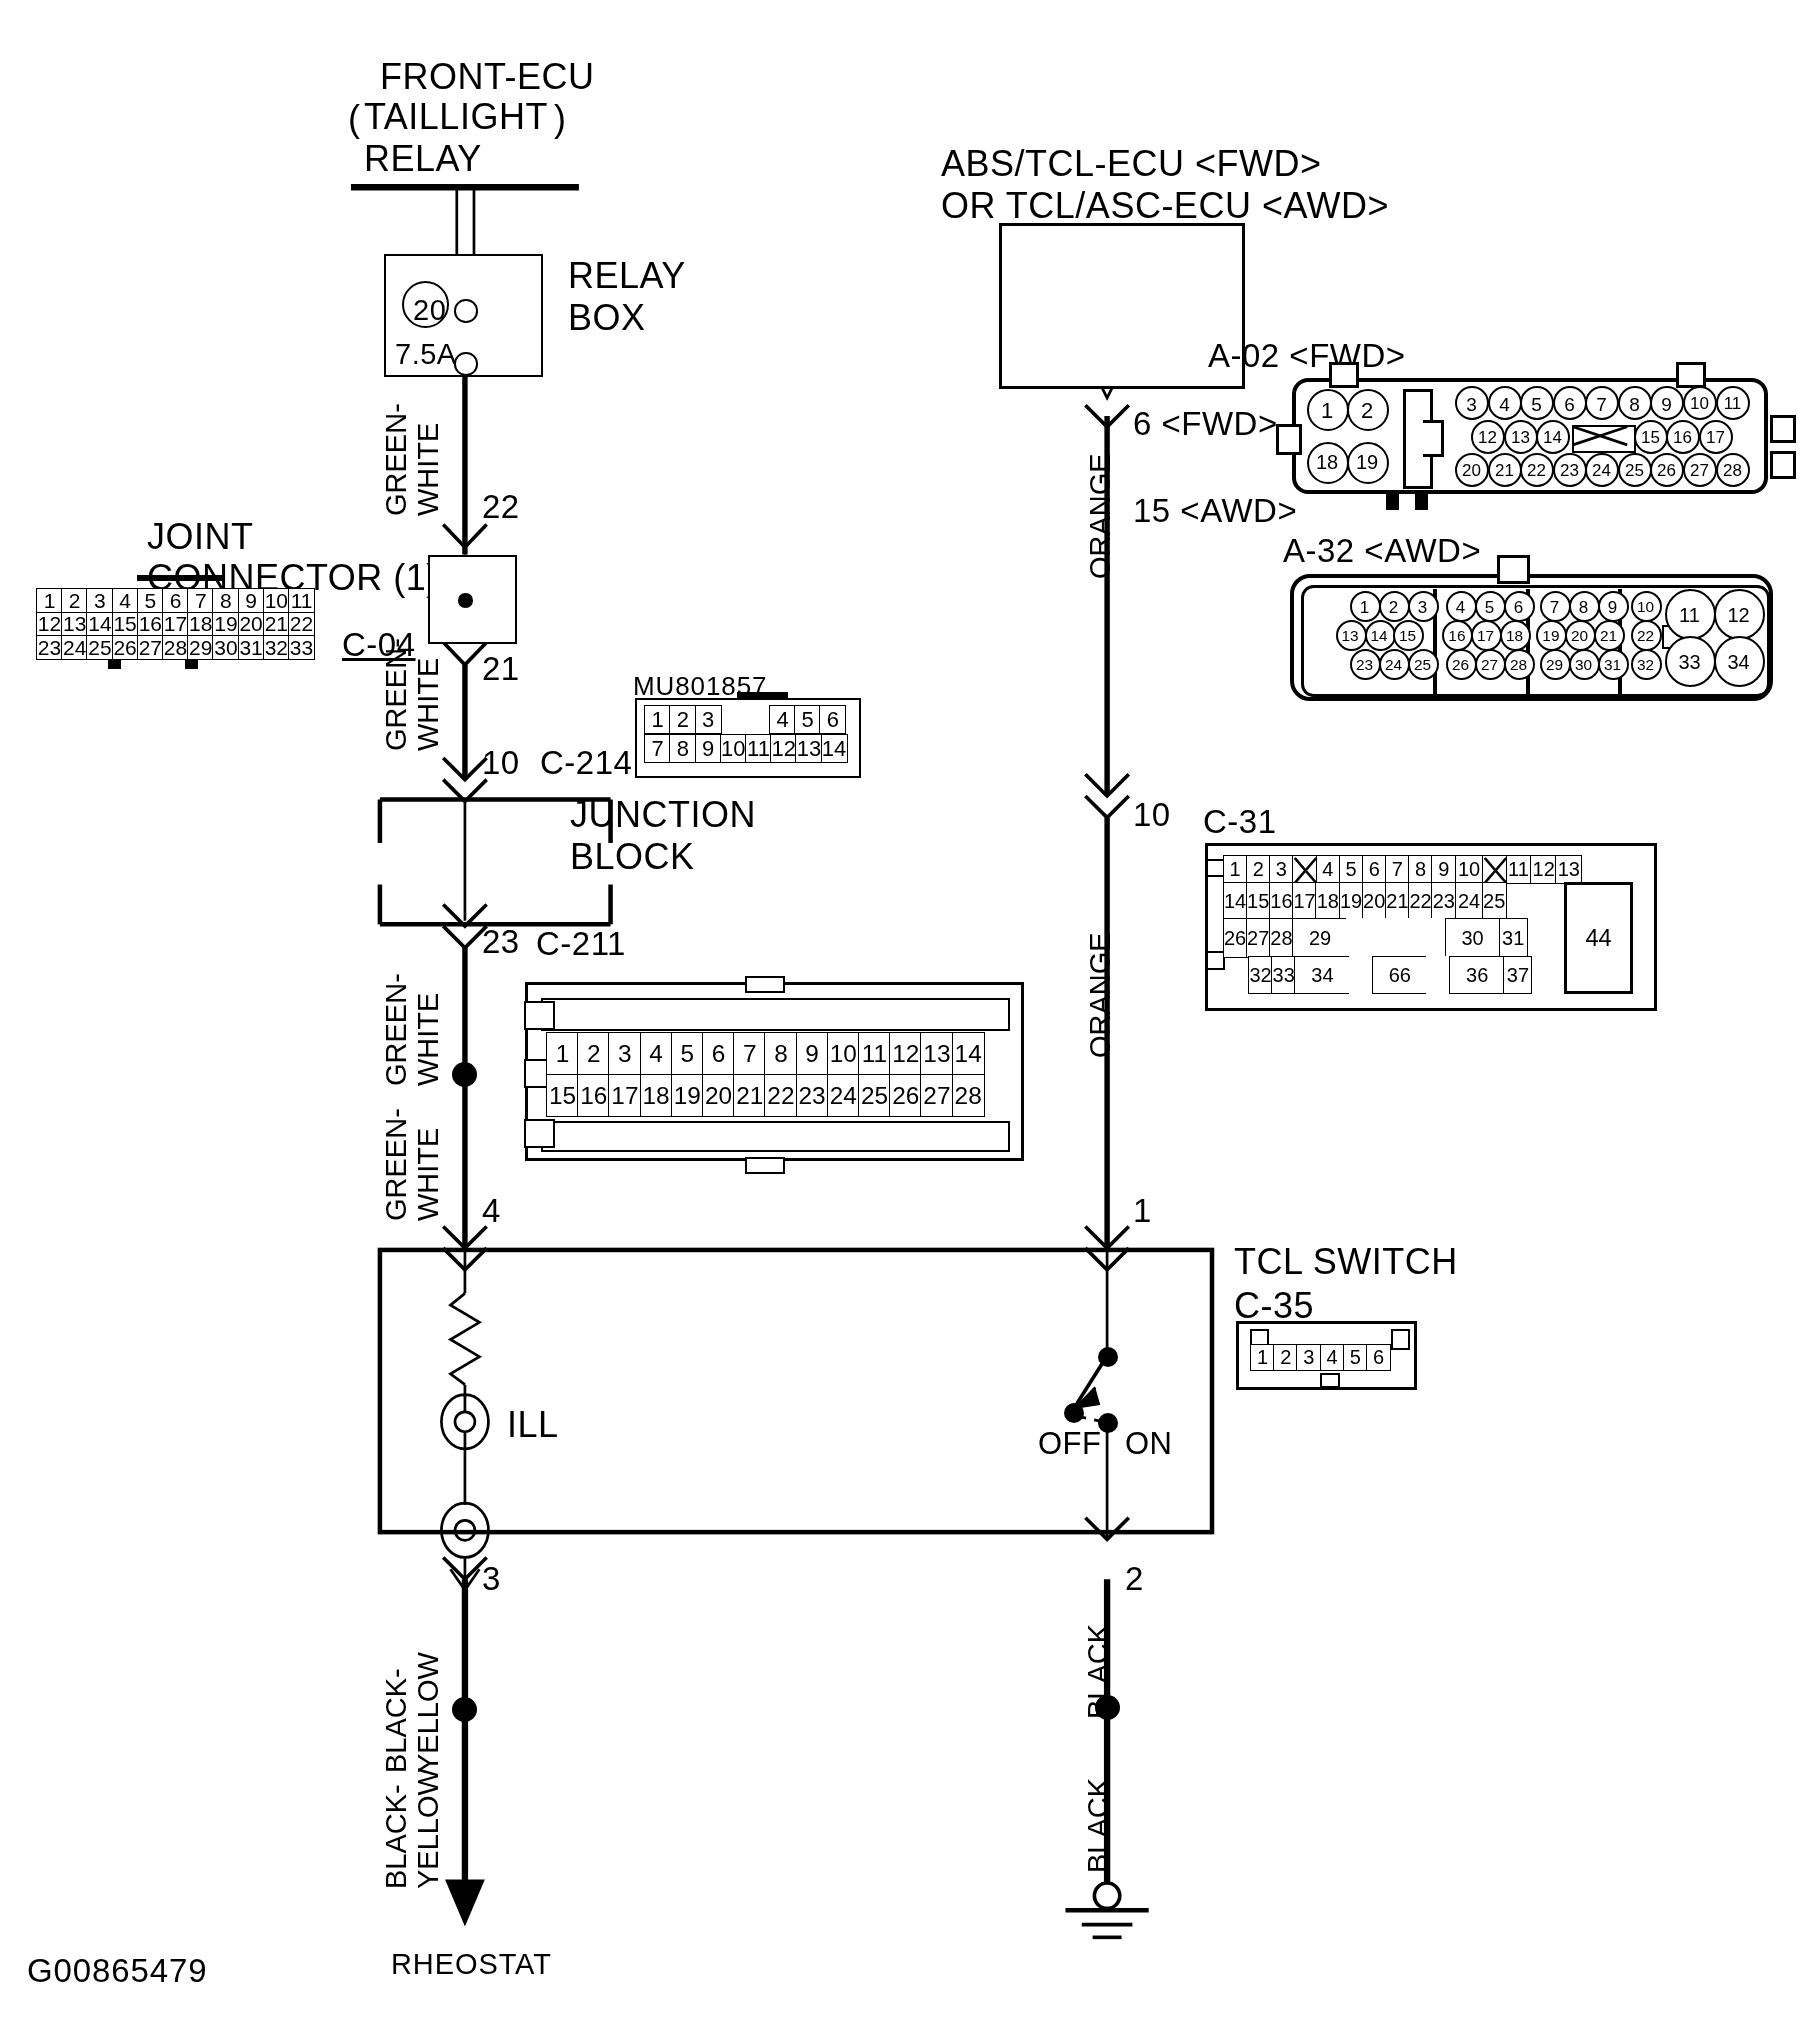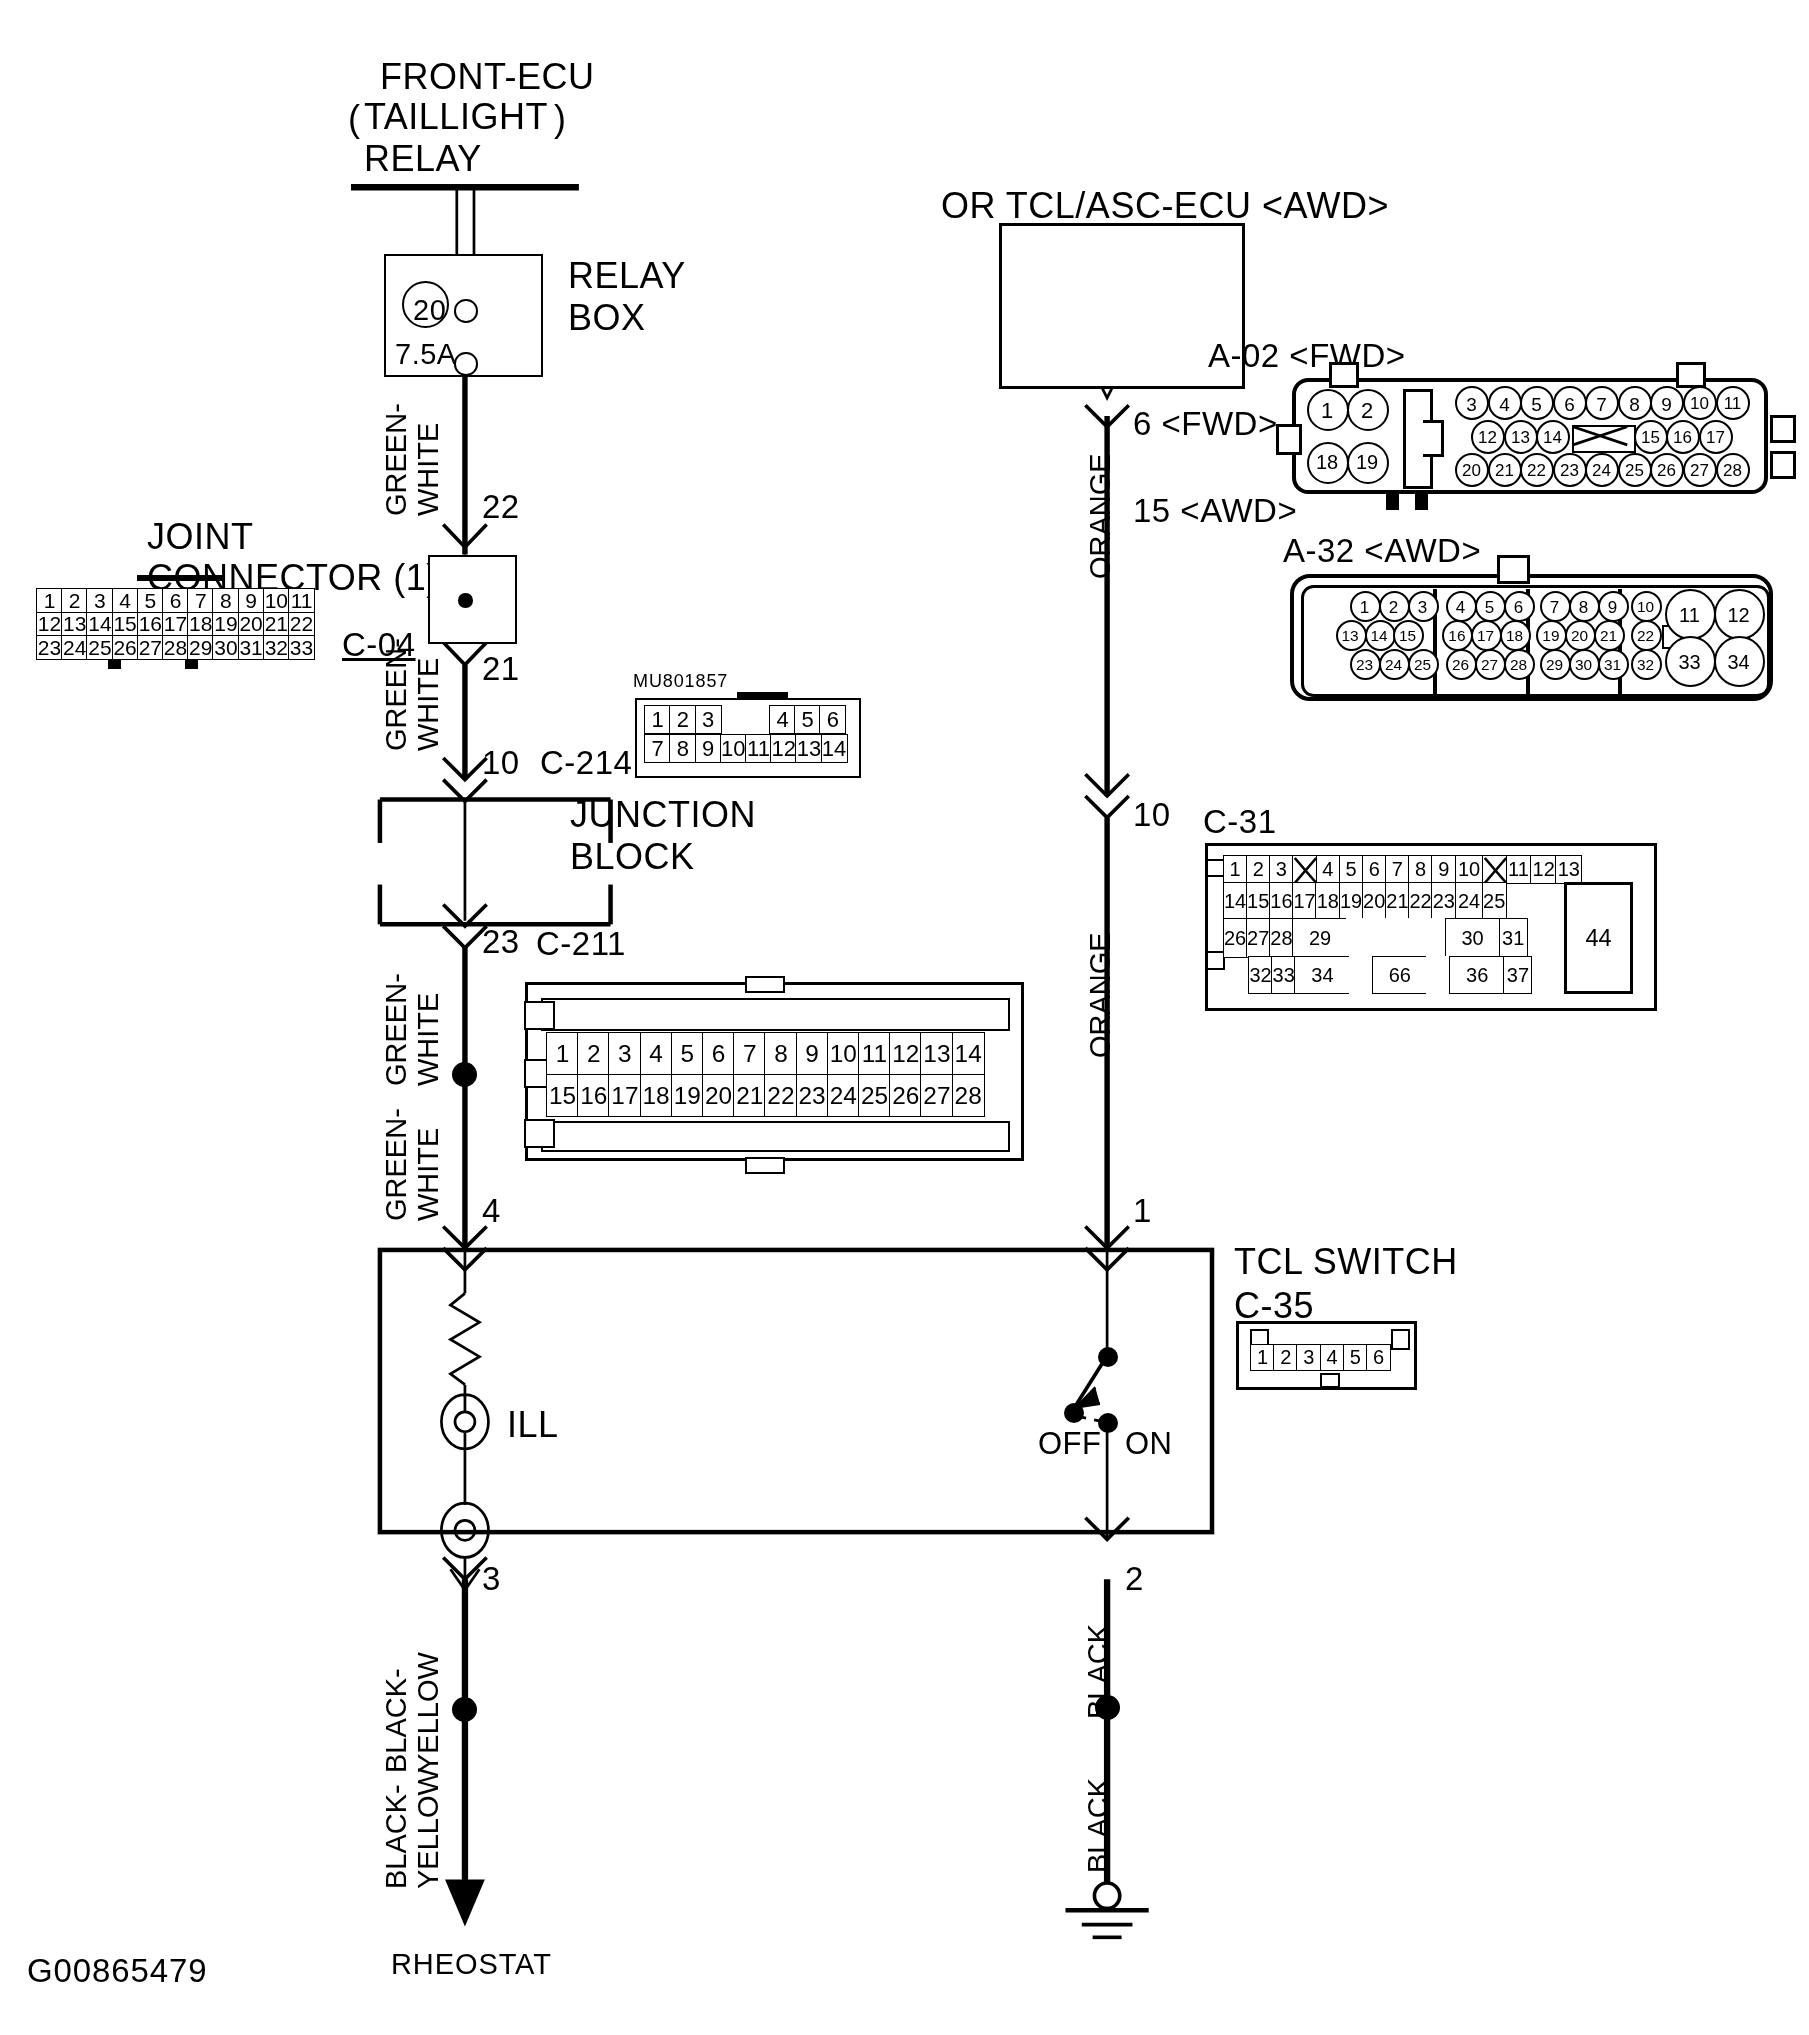--- a/index.html
+++ b/index.html
@@ -12,21 +12,21 @@
   .box{position:absolute;border:2.7px solid #000;box-sizing:border-box;background:#fff;}
   .hline{position:absolute;background:#000;}
   .vline{position:absolute;background:#000;}
   .dot{position:absolute;background:#000;border-radius:50%;}
   .circ{position:absolute;border:2.7px solid #000;border-radius:50%;box-sizing:border-box;background:#fff;}
   .cellrow{position:absolute;display:flex;}
   .cell{border:1.8px solid #000;box-sizing:border-box;display:flex;align-items:center;
         justify-content:center;background:#fff;margin-left:-1.8px;}
   .cell:first-child{margin-left:0;}
   svg{position:absolute;left:0;top:0;overflow:visible;}
-  .f30{font-size:18px;} .f32{font-size:29px;} .f34{font-size:31px;}
+  .f30{font-size:26px;} .f32{font-size:29px;} .f34{font-size:31px;}
   .f36{font-size:33px;} .f40{font-size:36px;}
 </style>
 </head>
 <body>
 
 <div id="stage">
 
   <svg width="1809" height="2035" viewBox="0 0 2000 2250">
     <g stroke="#000" fill="none">
 
@@ -283,20 +283,21 @@
   <div class="lbl f40" style="left:507px;top:1404px;">ILL</div>
 
   <div class="vert f32" style="left:380px;top:1773px;"><span>BLACK-
 YELLOW</span></div>
   <div class="vert f32" style="left:380px;top:1889px;"><span>BLACK-
 YELLOW</span></div>
   <div class="lbl f36" style="left:482px;top:1560px;">3</div>
   <div class="dot" style="left:452px;top:1697px;width:25px;height:25px;"></div>
   <div class="lbl f32" style="left:391px;top:1947px;letter-spacing:0.9px;">RHEOSTAT</div>
 
+  <div class="lbl f40" style="left:941px;top:143px;">ABS/TCL-ECU &lt;FWD&gt;</div>
   <div class="lbl f40" style="left:941px;top:185px;text-align:center;">OR TCL/ASC-ECU &lt;AWD&gt;</div>
   <div class="box" style="left:999px;top:223px;width:246px;height:166px;border-width:3.6px;"></div>
   <div class="lbl f36" style="left:1133px;top:405px;">6 &lt;FWD&gt;</div>
   <div class="lbl f36" style="left:1133px;top:447px;margin-top:45px;">15 &lt;AWD&gt;</div>
 
   <div class="vert f32" style="left:1084px;top:579px;"><span>ORANGE</span></div>
   <div class="lbl f36" style="left:1133px;top:796px;">10</div>
   <div class="vert f32" style="left:1084px;top:1058px;"><span>ORANGE</span></div>
   <div class="lbl f36" style="left:1133px;top:1192px;">1</div>
 

